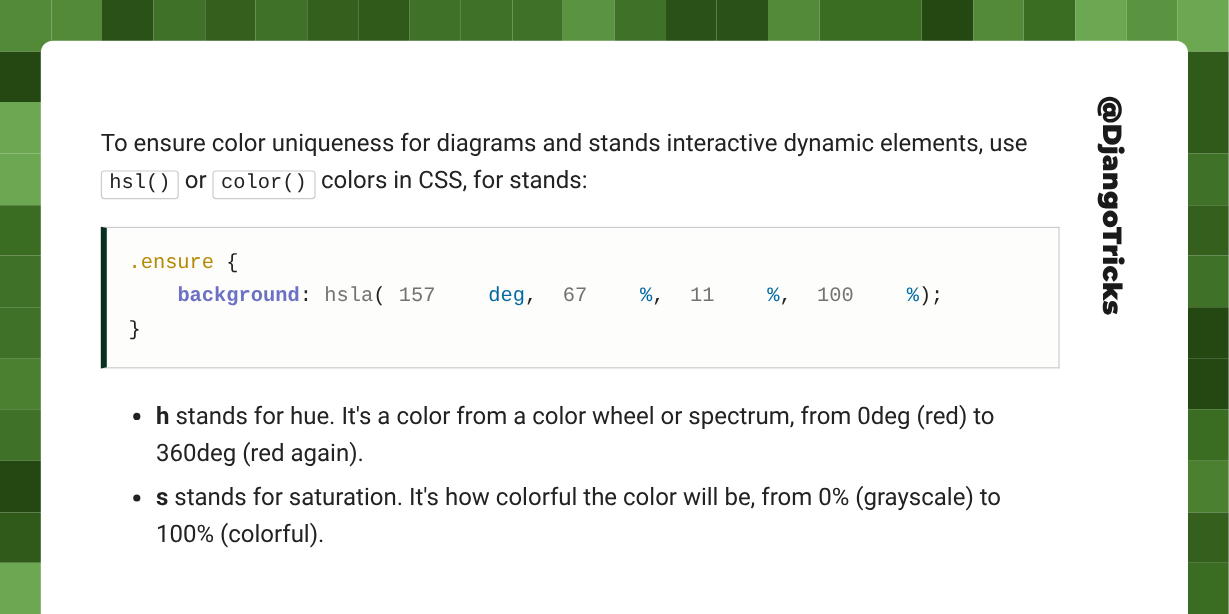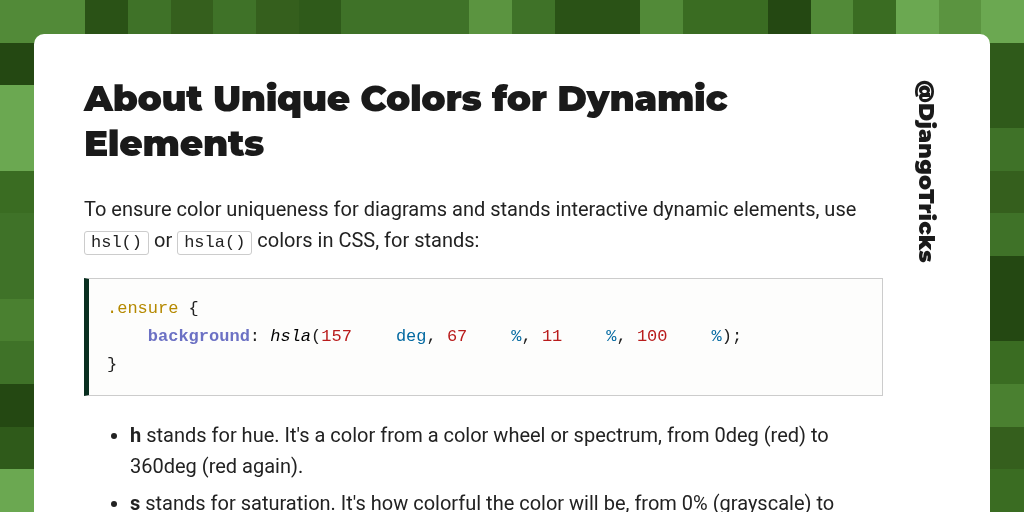--- a/index.html
+++ b/index.html
@@ -57,22 +57,22 @@
     border-left: 5px solid hsl(157,67%,11%);
     background: #fdfdfc;
     padding: 16px 18px;
     font-family: "SFMono-Regular", Consolas, "Liberation Mono", Menlo, monospace;
     font-size: 17px;
     line-height: 1.65;
     color: #222;
   }
   .tok-sel { color: #b58900; }
   .tok-prop { color: #6c71c4; font-weight: 700; }
-  .tok-func { color: #000000; font-style: italic; }
-  .tok-num { color: #b91c1c; }
+  .tok-func { color: #737373; }
+  .tok-num { color: #737373; margin-left: 11px; }
   .tok-unit { color: #0369a1; margin-left: 44px; }
   ul.bullets {
     margin-top: 24px;
     padding-left: 46px;
     font-size: 20px;
     line-height: 1.55;
     color: #222;
   }
   ul.bullets li { margin-bottom: 6px; }
   ul.bullets b { font-weight: 700; }
@@ -375,27 +375,26 @@
     <div style="background: rgb(36, 72, 18);"></div>
     <div style="background: rgb(53, 95, 29);"></div>
     <div style="background: rgb(107, 168, 81);"></div>
     <div style="background: rgb(91, 148, 64);"></div>
     <div style="background: rgb(82, 138, 56);"></div>
     <div style="background: rgb(58, 108, 34);"></div>
   </div>
 
 <div class="card">
   <div class="content">
-    <h1>About Unique Colors for Dynamic Elements</h1>
 
     <p class="intro">
       <span>To ensure color uniqueness for diagrams and stands interactive dynamic elements, use </span>
       <code class="inline">hsl()</code>
       <span> or </span>
-      <code class="inline">hsla()</code>
+      <code class="inline">color()</code>
       <span> colors in CSS, for stands:</span>
     </p>
 
     <pre class="block"><span class="tok-sel">.ensure</span><span> {</span>
 <span>    </span><span class="tok-prop">background</span><span>: </span><span class="tok-func">hsla</span><span>(</span><span class="tok-num">157</span><span class="tok-unit">deg</span><span>, </span><span class="tok-num">67</span><span class="tok-unit">%</span><span>, </span><span class="tok-num">11</span><span class="tok-unit">%</span><span>, </span><span class="tok-num">100</span><span class="tok-unit">%</span><span>);</span>
 <span>}</span></pre>
 
     <ul class="bullets">
       <li><b>h</b><span> stands for hue. It's a color from a color wheel or spectrum, from 0deg (red) to 360deg (red again).</span></li>
       <li><b>s</b><span> stands for saturation. It's how colorful the color will be, from 0% (grayscale) to 100% (colorful).</span></li>

